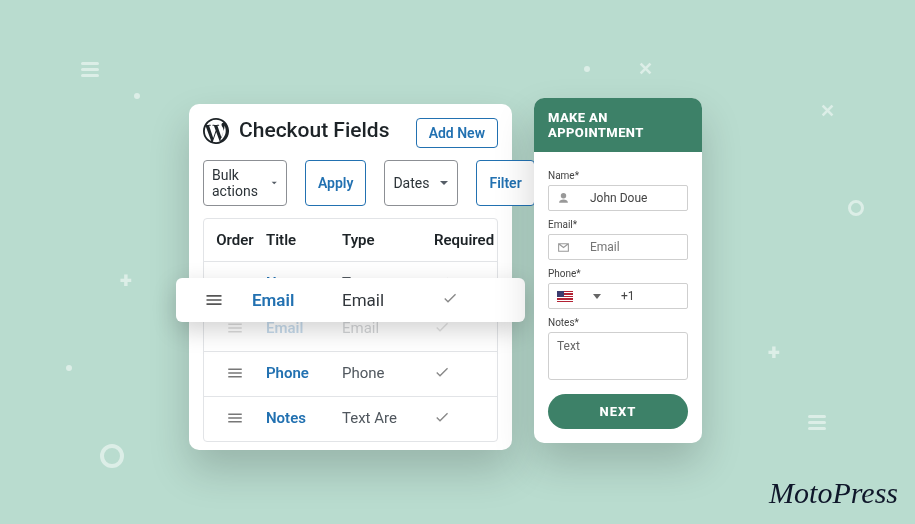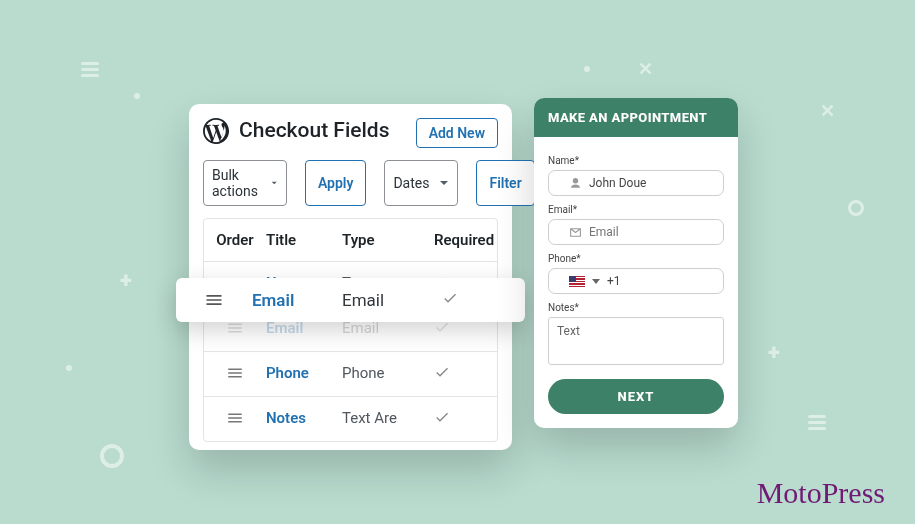--- a/index.html
+++ b/index.html
@@ -34,35 +34,35 @@
   .drag svg{width:18px;height:18px;fill:#777}
   .check svg{width:16px;height:16px;fill:#888}
 
   .popout{position:absolute;left:176px;top:278px;width:349px;height:44px;background:#fff;border-radius:6px;box-shadow:0 8px 24px rgba(0,0,0,0.18);display:flex;align-items:center;font-size:17px;color:#32373c}
   .popout .c-order{width:76px}
   .popout .c-title{width:90px}
   .popout .c-type{width:100px}
   .popout .drag svg{width:20px;height:20px;fill:#555}
 
   
-  .form{left:534px;top:98px;width:204px;padding:0 0 14px;overflow:hidden}
+  .form{left:534px;top:98px;width:168px;padding:0 0 14px;overflow:hidden}
   .form-header{background:#3d8168;color:#fff;padding:12px 14px;font-weight:800;font-size:13px;letter-spacing:0.4px}
   .form-body{padding:10px 14px 0}
   .fld-label{font-size:10px;color:#444;font-weight:400;margin:8px 0 4px}
-  .fld{border:1px solid #cfcfcf;border-radius:7px;display:flex;align-items:center;padding:5px 20px;gap:7px;background:#fff}
+  .fld{border:1px solid #cfcfcf;border-radius:2px;display:flex;align-items:center;padding:5px 8px;gap:20px;background:#fff}
   .fld svg{width:13px;height:13px;fill:#999;flex-shrink:0}
   .fld input{border:none;outline:none;font-size:12px;color:#555;flex:1;background:transparent}
   .fld-val{font-size:12px;color:#444}
   .flag{width:16px;height:11px;position:relative;background:linear-gradient(to bottom,#b22234 0 7.7%,#fff 7.7% 15.4%,#b22234 15.4% 23.1%,#fff 23.1% 30.8%,#b22234 30.8% 38.5%,#fff 38.5% 46.2%,#b22234 46.2% 53.8%,#fff 53.8% 61.5%,#b22234 61.5% 69.2%,#fff 69.2% 76.9%,#b22234 76.9% 84.6%,#fff 84.6% 92.3%,#b22234 92.3% 100%);flex-shrink:0}
   .flag::before{content:"";position:absolute;left:0;top:0;width:7px;height:6px;background:#3c3b6e}
   .tri{width:0;height:0;border-left:4px solid transparent;border-right:4px solid transparent;border-top:5px solid #666}
   .textarea{border:1px solid #cfcfcf;border-radius:3px;padding:6px 8px;font-size:12px;color:#666;height:48px}
   .next{background:#3d8168;color:#fff;font-weight:800;font-size:13px;letter-spacing:1px;border:none;border-radius:20px;width:100%;padding:10px 0;margin-top:14px;cursor:pointer}
 
-  .brand{position:absolute;right:30px;bottom:14px;color:#701a75;font-family:"Brush Script MT","Segoe Script",cursive;font-size:30px;}
+  .brand{position:absolute;right:17px;bottom:14px;color:#0f172a;font-family:"Brush Script MT","Segoe Script",cursive;font-size:30px;font-style:italic}
 </style>
 </head>
 <body>
 
 <div class="deco-stripes" style="left:81px;top:59px">
     <span></span>
     <span></span>
     <span></span>
   </div>
 <div class="deco-dot" style="left:134px;top:93px"></div>

